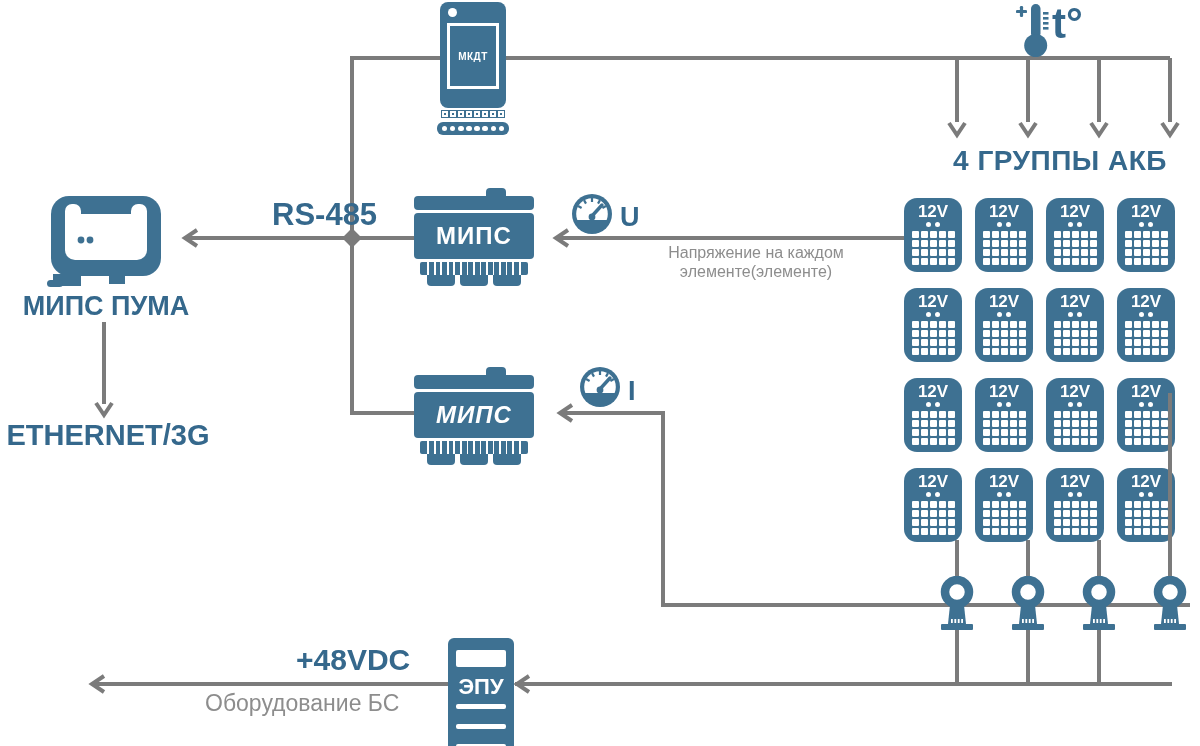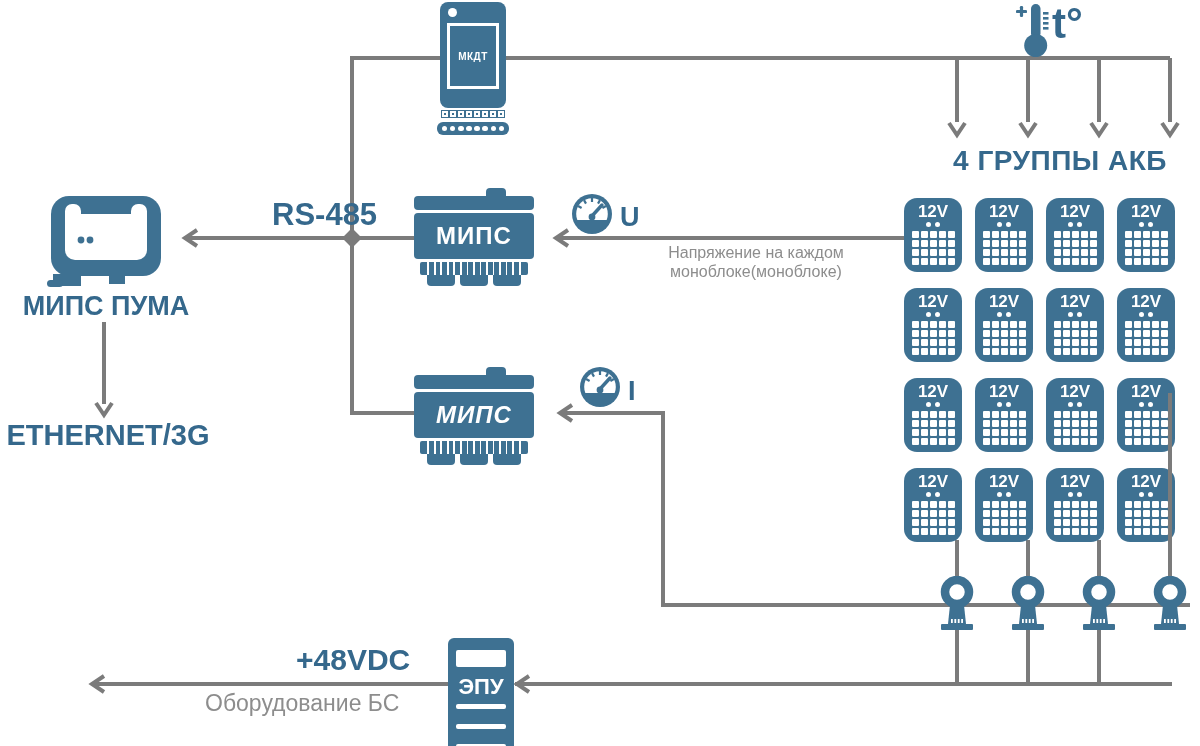--- a/index.html
+++ b/index.html
@@ -208,21 +208,21 @@
     <circle cx="22" cy="22" r="15.8" fill="#ffffff"></circle>
     <path d="M4.5 28 A19 19 0 0 0 39.5 28 Z" fill="#3e7192"></path>
     <path d="M11.6 16 L8.1 14 M16 11.6 L14 8.1 M22 10 L22 6 M28 11.6 L30 8.1 M32.4 16 L35.9 14" stroke="#3e7192" stroke-width="2.2"></path>
     <line x1="22" y1="24" x2="32" y2="13" stroke="#3e7192" stroke-width="3.4" stroke-linecap="round"></line>
     <circle cx="22" cy="25" r="3.4" fill="#3e7192"></circle>
   </svg>
   <div class="t-teal" style="left:628px;top:377px;font-size:27px;">I</div>
 
   <div class="t-gray center" style="left:598px;top:243px;width:316px;font-size:16px;">
     <span style="display:block;">Напряжение на каждом</span>
-    <span style="display:block;">моноблоке(моноблоке)</span>
+    <span style="display:block;">элементе(элементе)</span>
   </div>
 
   <svg class="thermo" width="46" height="56" viewBox="0 0 46 56">
     <rect x="2" y="7.9" width="11" height="3.2" rx="1.2" fill="#3e7192"></rect>
     <rect x="5.9" y="4" width="3.2" height="11" rx="1.2" fill="#3e7192"></rect>
     <rect x="17" y="2" width="9.5" height="34" rx="4.7" fill="#3e7192"></rect>
     <rect x="29" y="10" width="5.5" height="2.6" fill="#3e7192"></rect>
     <rect x="29" y="15" width="5.5" height="2.6" fill="#3e7192"></rect>
     <rect x="29" y="20" width="5.5" height="2.6" fill="#3e7192"></rect>
     <rect x="29" y="25" width="5.5" height="2.6" fill="#3e7192"></rect>

